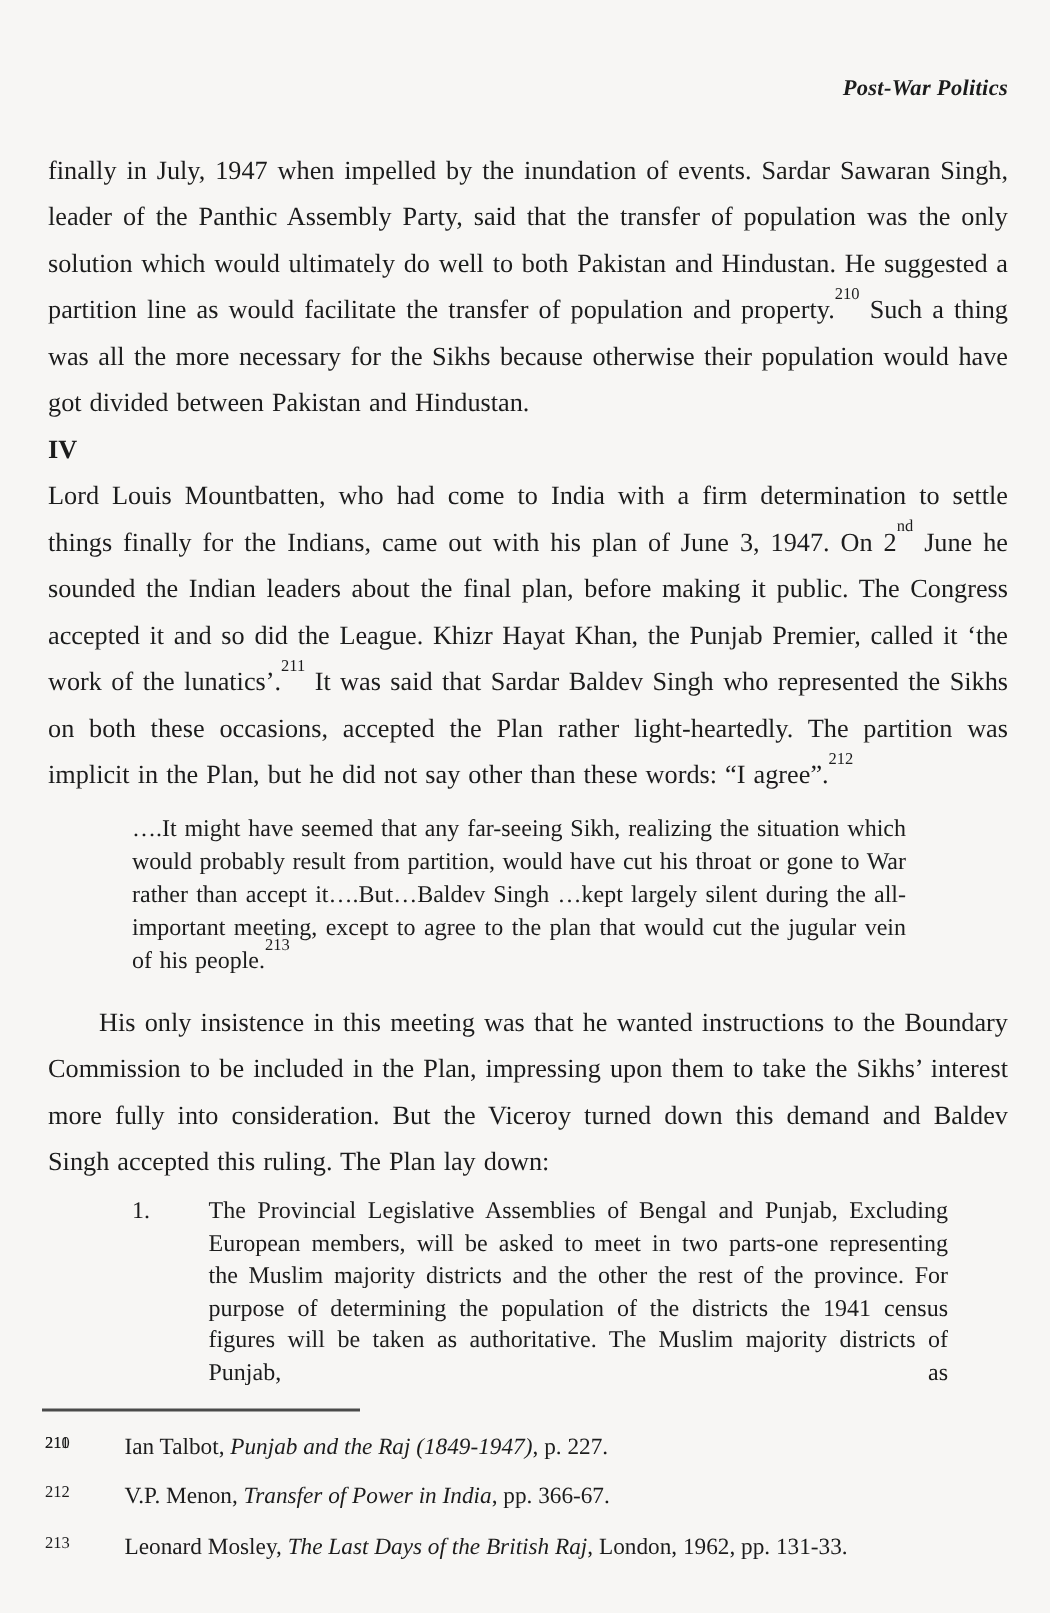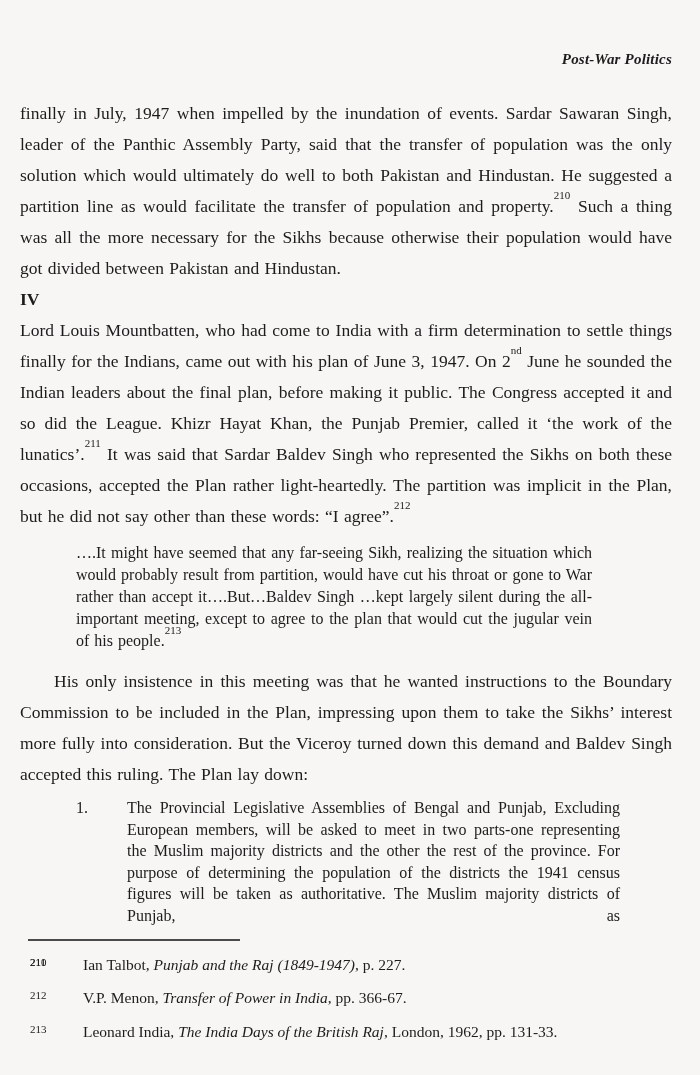--- a/index.html
+++ b/index.html
@@ -17,21 +17,21 @@
   .running-header {
     position: absolute;
     top: 7px; right: 28px;
     font-size: 15px;
     font-weight: bold;
     font-style: italic;
     letter-spacing: 0.2px;
   }
   .text-block {
     position: absolute;
-    top: 54px; left: 20px; right: 28px;
+    top: 54px; left: 32px; right: 28px;
   }
   .body-para {
     margin: 0;
     font-size: 17.5px;
     line-height: 31px;
     text-align: justify;
     word-spacing: 1px;
   }
   .body-para sup, .quote sup {
     font-size: 11px;
@@ -137,19 +137,19 @@
       <span><span>Ian Talbot, </span><i>Punjab and the Raj (1849-1947)</i><span>, p. 227.</span></span>
     </div>
 
     <div class="footnote">
       <sup class="fn-num">212</sup>
       <span><span>V.P. Menon, </span><i>Transfer of Power in India</i><span>, pp. 366-67.</span></span>
     </div>
 
     <div class="footnote">
       <sup class="fn-num">213</sup>
-      <span><span>Leonard India, </span><i>The India Days of the British Raj</i><span>, London, 1962, pp. 131-33.</span></span>
+      <span><span>Leonard Mosley, </span><i>The Last Days of the British Raj</i><span>, London, 1962, pp. 131-33.</span></span>
     </div>
   </div>
 
   <div class="page-number">290</div>
 
 </div>
 
 </body></html>

